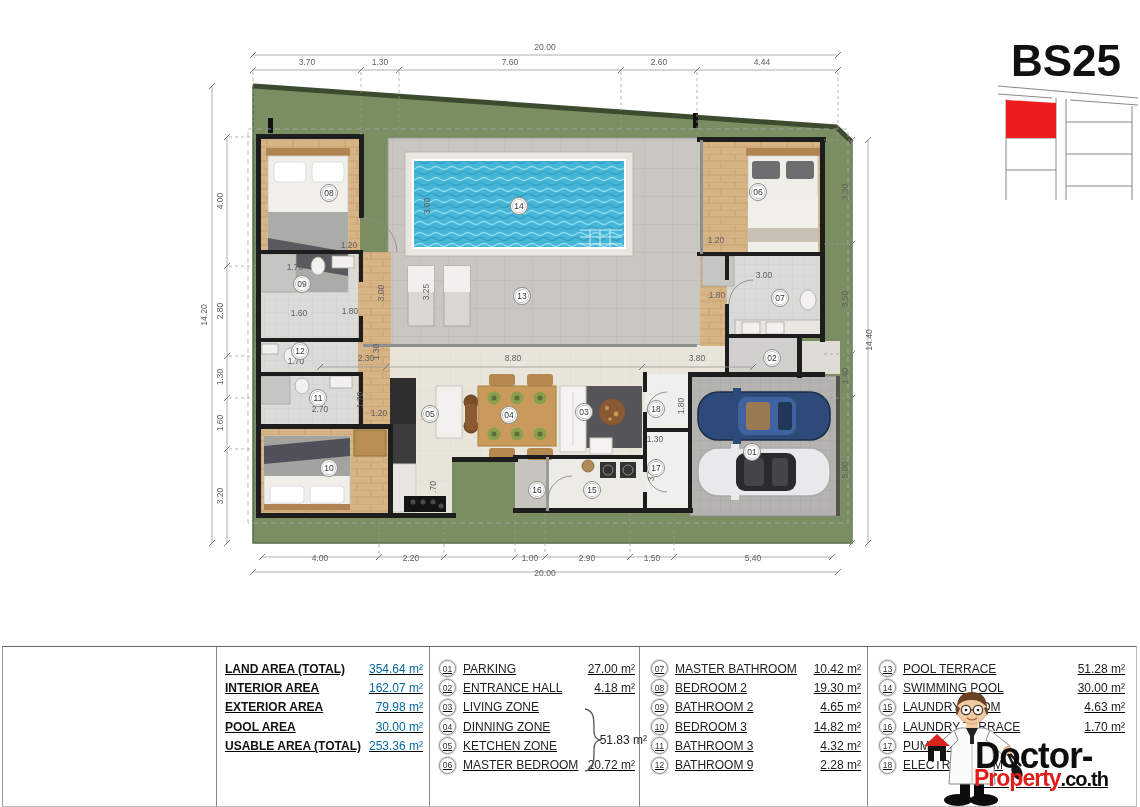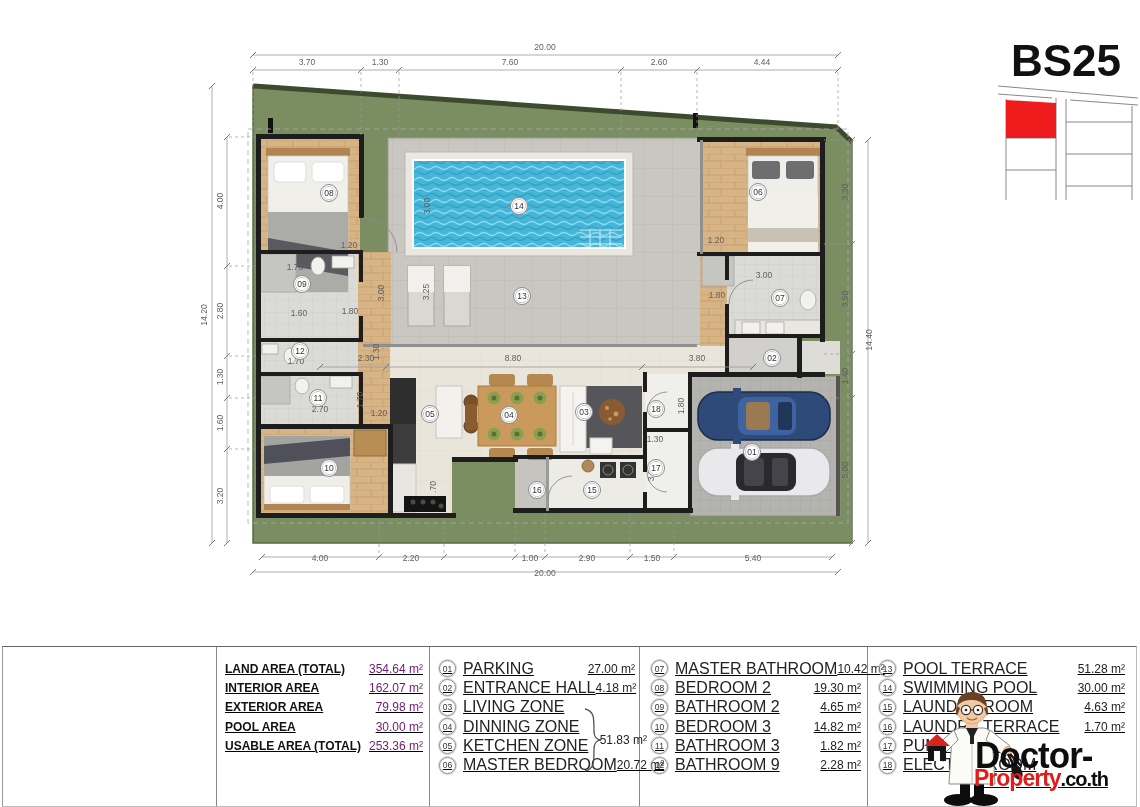--- a/index.html
+++ b/index.html
@@ -17,24 +17,24 @@
   
   #bs25{position:absolute;left:1000px;top:36px;width:132px;text-align:center;
         font-size:44px;font-weight:bold;color:#111;letter-spacing:0px;}
   
   #legend{position:absolute;left:2px;top:646px;width:1133px;height:159px;background:#fff;
           border-top:1.5px solid #666;border-left:1px solid #999;border-right:1px solid #bbb;border-bottom:1px solid #bbb;}
   .vdiv{position:absolute;top:0;width:0;height:100%;border-left:1px solid #888;}
   .lcol{position:absolute;top:12px;display:flex;flex-direction:column;text-decoration:underline;}
   .arow,.rrow{display:flex;align-items:center;height:19.3px;white-space:nowrap;}
   .albl{font-size:12px;font-weight:bold;color:#111;flex:1;}
-  .aval{font-size:12px;color:#701a75;text-align:right;}
+  .aval{font-size:12px;color:#0369a1;text-align:right;}
   .rno{width:15px;height:15px;border-radius:50%;border:1px solid #8a8a8a;box-shadow:0 0 0 1px #d5d5d5;
        font-size:8.5px;color:#333;display:flex;align-items:center;justify-content:center;flex:0 0 auto;}
-  .rname{font-size:16px;color:#222;margin-left:7px;flex:1;}
+  .rname{font-size:12px;color:#222;margin-left:7px;flex:1;}
   .rval{font-size:12px;color:#222;text-align:left;}
   #brace{position:absolute;}
   #brace-val{position:absolute;font-size:12px;color:#222;}
   
   #logo-black{position:absolute;left:975px;top:735px;font-size:35px;font-weight:900;color:#0d0d0d;
               letter-spacing:-1px;transform:scaleY(1.05);}
   #logo-line2{position:absolute;left:974px;top:765px;white-space:nowrap;text-decoration:underline;}
   #logo-red{font-size:23px;font-weight:900;color:#e31c1a;letter-spacing:-1px;}
   #logo-suffix{font-size:20px;font-weight:900;color:#0d0d0d;letter-spacing:-1px;}
   #doctor-svg{position:absolute;left:922px;top:690px;}
@@ -518,21 +518,21 @@
           <span class="rval">4.65 m²</span>
         </div>
         <div class="rrow">
           <span class="rno">10</span>
           <span class="rname">BEDROOM 3</span>
           <span class="rval">14.82 m²</span>
         </div>
         <div class="rrow">
           <span class="rno">11</span>
           <span class="rname">BATHROOM 3</span>
-          <span class="rval">1.82 m²</span>
+          <span class="rval">4.32 m²</span>
         </div>
         <div class="rrow">
           <span class="rno">12</span>
           <span class="rname">BATHROOM 9</span>
           <span class="rval">2.28 m²</span>
         </div>
       </div>
   <div class="lcol" id="rcol2" style="left:876px;width:246px">
         <div class="rrow">
           <span class="rno">13</span>

